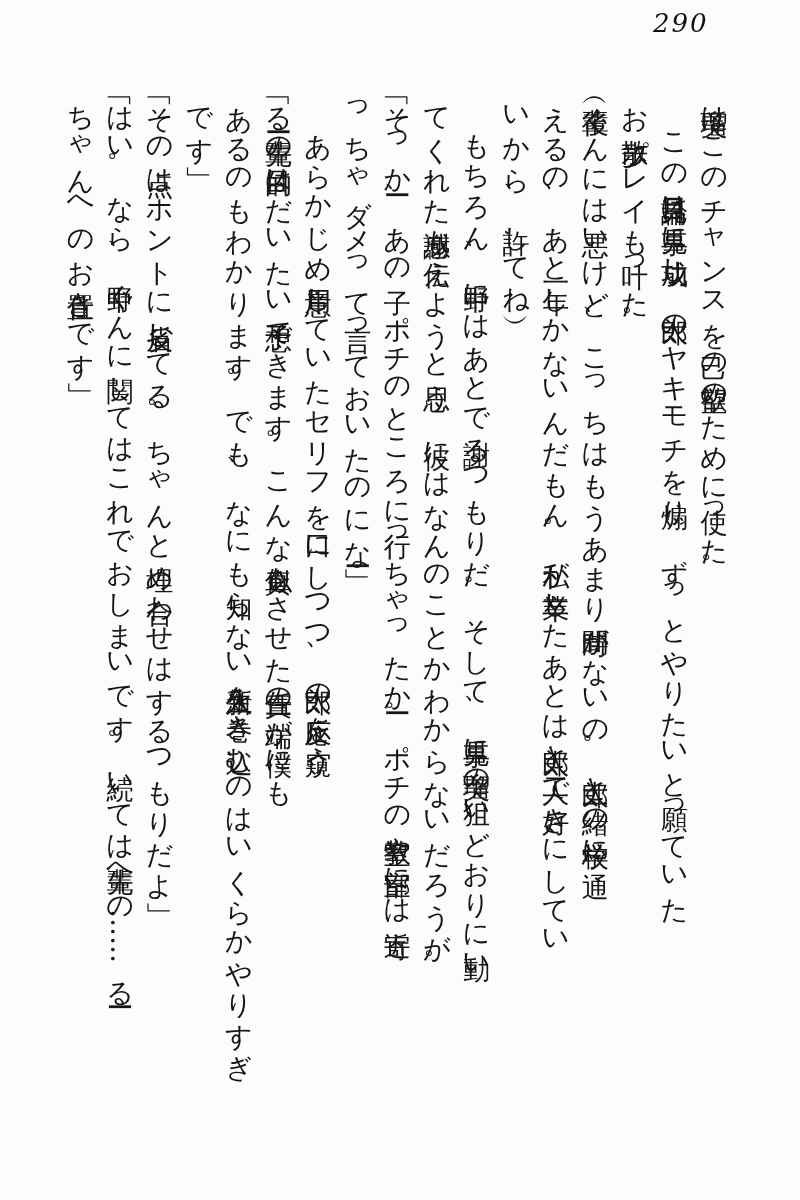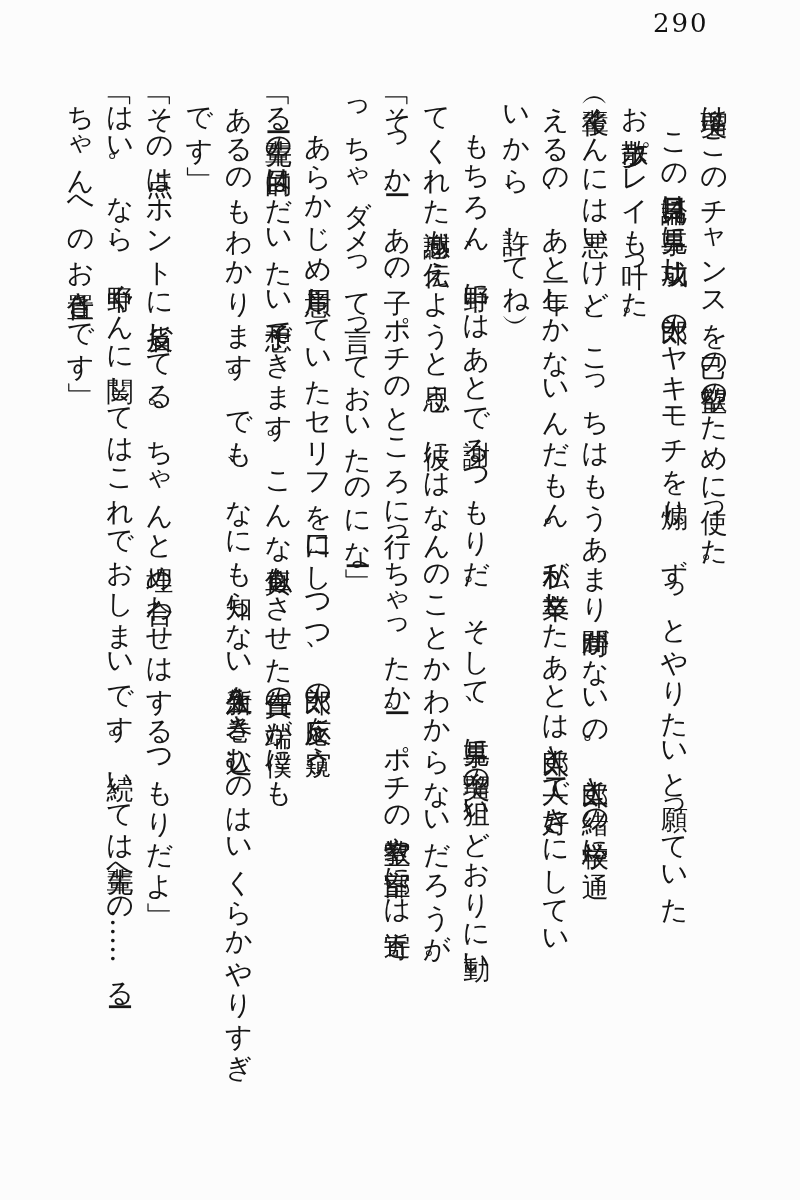--- a/index.html
+++ b/index.html
@@ -13,20 +13,21 @@
     background: #fcfcfc;
     overflow: hidden;
     font-family: "DejaVu Serif", "Liberation Serif", serif;
     color: #161616;
   }
   .page-number {
     position: absolute;
     top: 8px;
     left: 653px;
     font-size: 26px;
+    font-style: italic;
     letter-spacing: 2px;
     color: #111;
   }
   .text-block {
     position: absolute;
     top: 88px;
     right: 66px;
     height: 1030px;
     writing-mode: vertical-rl;
     text-orientation: mixed;

